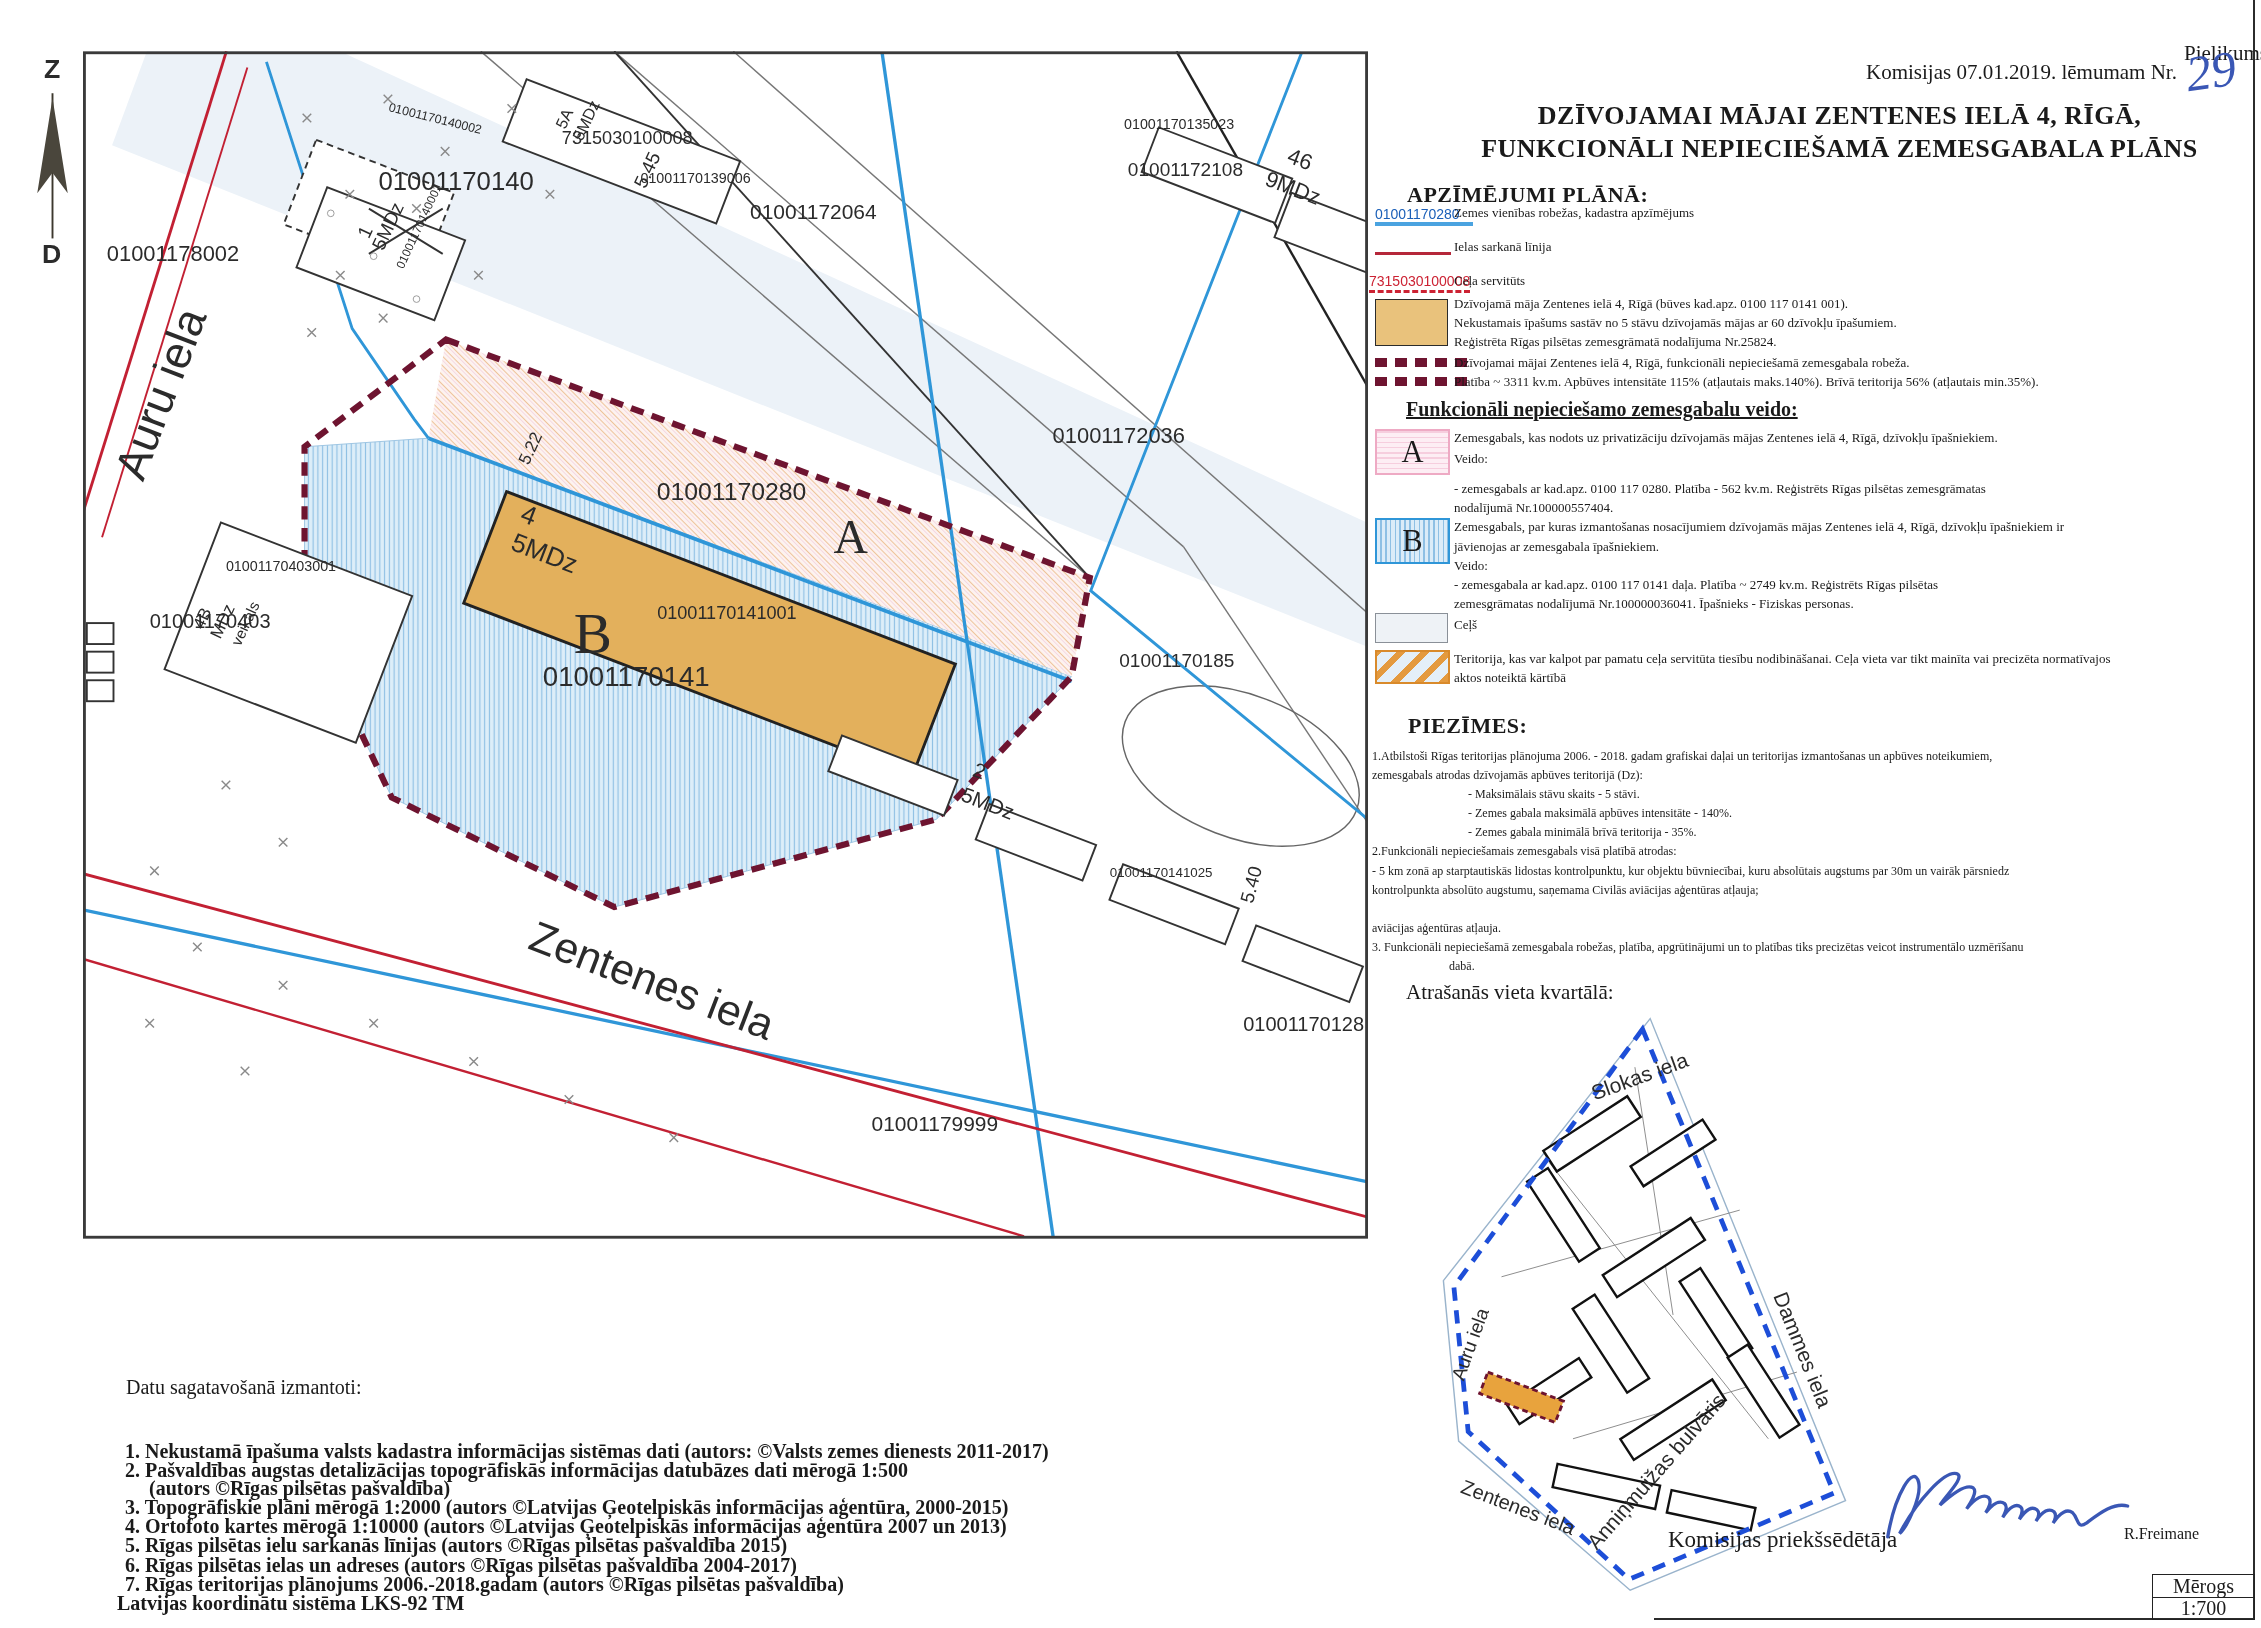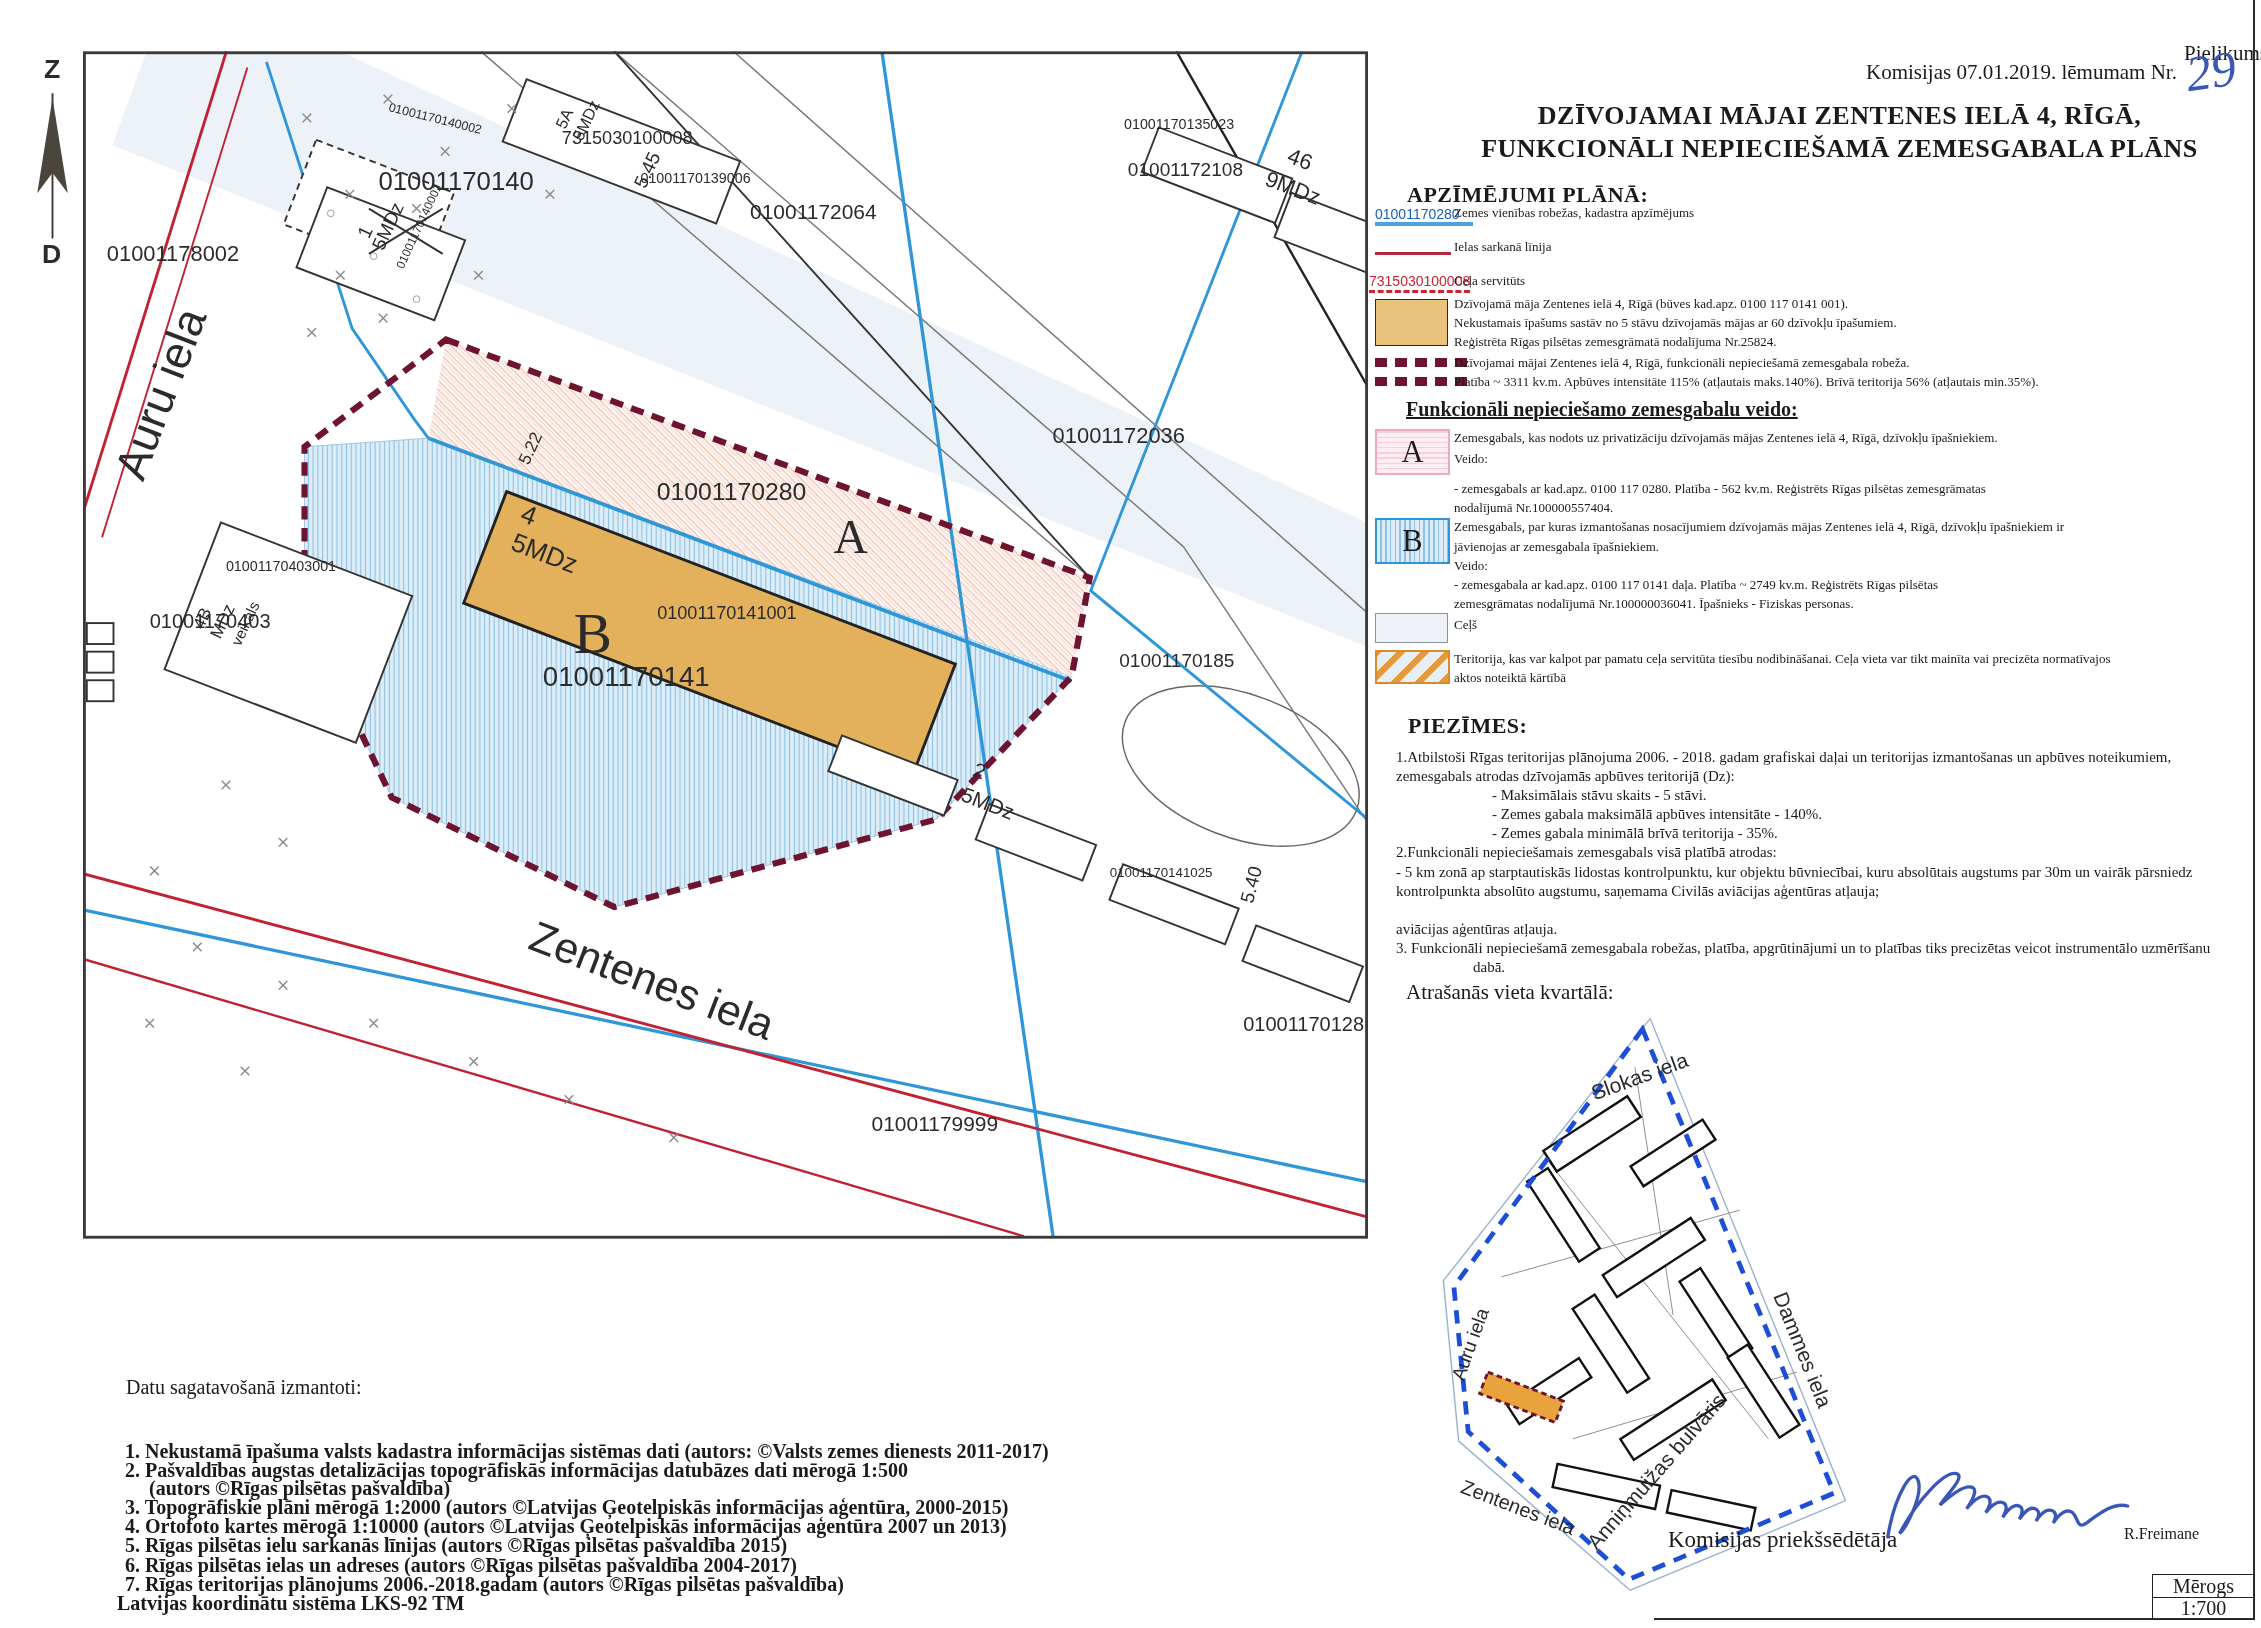--- a/index.html
+++ b/index.html
@@ -6,21 +6,21 @@
   .page{position:relative;width:2261px;height:1628px;background:#ffffff;overflow:hidden;
         font-family:"Liberation Serif","DejaVu Serif",serif;color:#1a1a1a;}
   .t{position:absolute;white-space:nowrap;}
   .ser{font-family:"Liberation Serif","DejaVu Serif",serif;}
   .hdr-small{font-size:21px;}
   .hdr-title{font-size:26px;font-weight:600;letter-spacing:0.5px;text-align:center;width:743px;white-space:nowrap;}
   .hand{font-size:50px;font-style:italic;color:#3a57b5;transform:rotate(-8deg);}
   .leg-head{font-size:22px;font-weight:600;letter-spacing:0.5px;}
   .leg-txt{font-size:13px;}
   .fun-head{font-size:20px;font-weight:600;text-decoration:underline;}
-  .note-txt{font-size:15px;margin-left:24px;}
+  .note-txt{font-size:12px;}
   .src-txt{font-size:20px;font-weight:bold;}
   .src-head{font-size:20px;}
   .sw{position:absolute;}
   .sw-num{font-family:"Liberation Sans","DejaVu Sans",sans-serif;font-size:14px;color:#1a5fb8;}
   .sw-num-red{font-family:"Liberation Sans","DejaVu Sans",sans-serif;font-size:14px;color:#cc2233;
               border-bottom:3.3px dashed #cc2233;padding-bottom:1px;}
   .ab-box{position:absolute;width:71px;height:42px;display:flex;align-items:center;justify-content:center;
           font-size:30.5px;font-family:"Liberation Serif",serif;color:#1a1a1a;}
   .a-box{border:2.9px solid #eeaac4;background:repeating-linear-gradient(0deg,#fdeef4 0 3.8px,#f6cede 3.8px 5.2px);}
   .b-box{border:2.9px solid #2f96d8;background:repeating-linear-gradient(90deg,#dcecf8 0 3.3px,#8fc0e4 3.3px 4.8px);}

